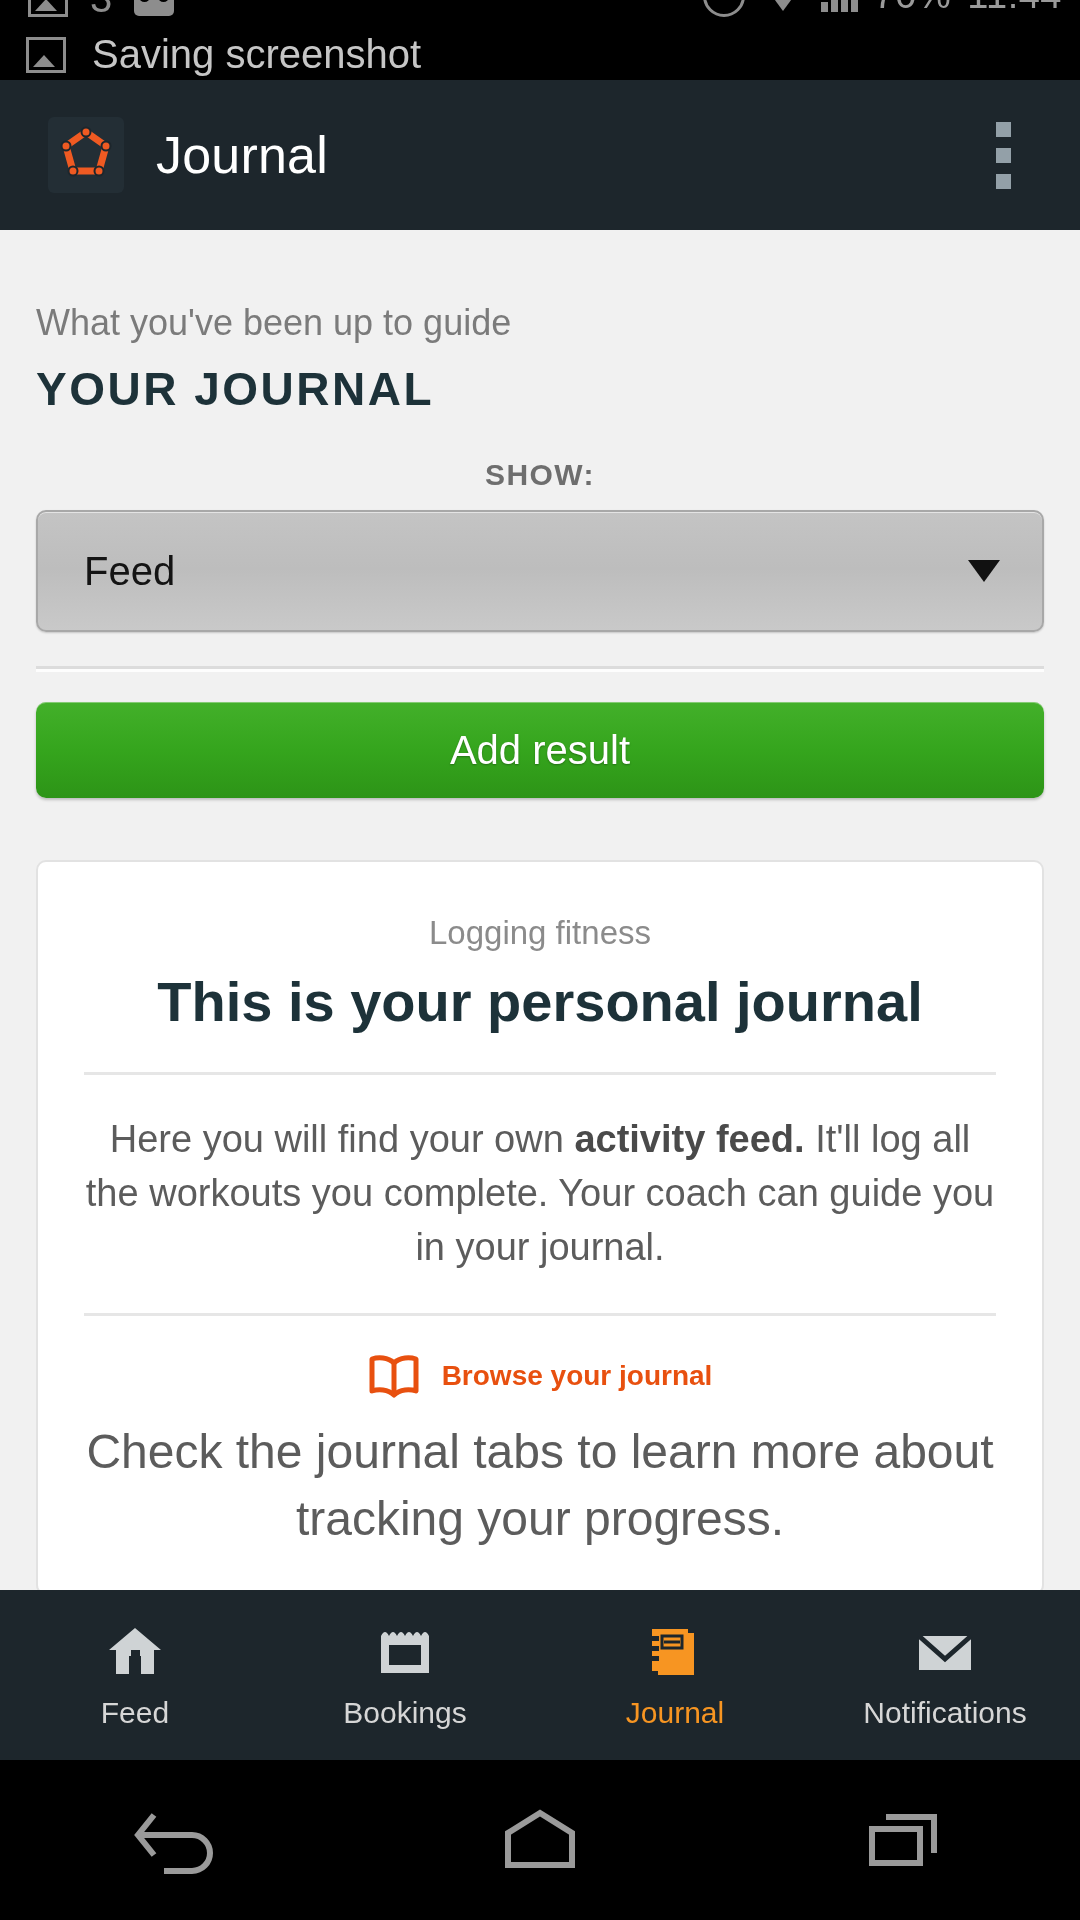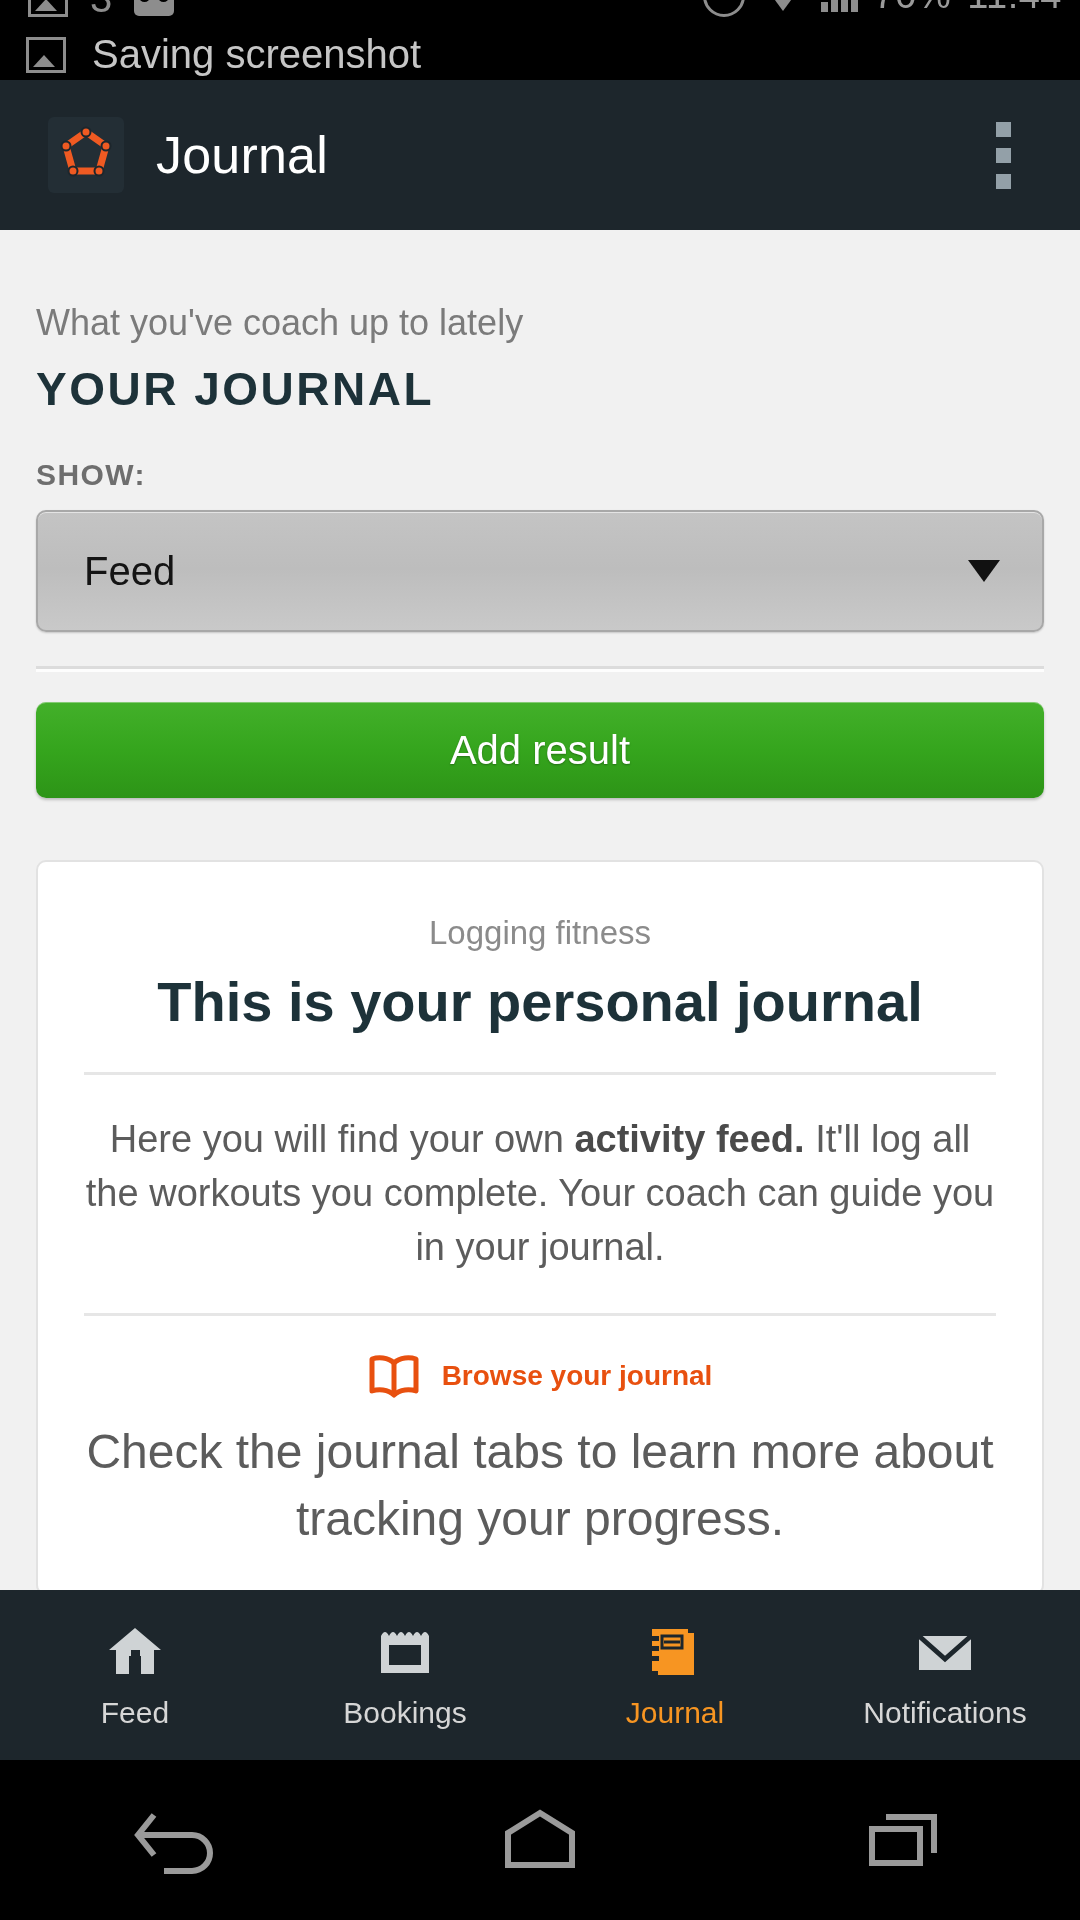--- a/index.html
+++ b/index.html
@@ -200,20 +200,21 @@
     letter-spacing: 2.5px;
     font-family: "Liberation Sans", sans-serif;
   }
   .show-label {
     margin-top: 42px;
     font-size: 30px;
     font-weight: bold;
     color: #6e6e6e;
     letter-spacing: 1.4px;
     font-family: "Liberation Sans", sans-serif;
+    text-align: center;
   }
 
   .select-wrap {
     margin-top: 18px;
     position: relative;
     height: 118px;
     border-radius: 10px;
     border: 2px solid #a8a8a8;
     background: linear-gradient(to bottom, #c4c4c4 0%, #bdbdbd 48%, #c9c9c9 100%);
     box-shadow: inset 0 1px 0 rgba(255,255,255,0.55), 0 1px 2px rgba(0,0,0,0.18);
@@ -417,21 +418,21 @@
     <div class="overflow-menu">
       <span></span>
         <span></span>
         <span></span>
     </div>
   </div>
 
   <div class="content">
     <div class="pad">
 
-      <div class="kicker">What you've coach up to lately</div>
+      <div class="kicker">What you've been up to guide</div>
       <div class="page-title">YOUR JOURNAL</div>
 
       <div class="show-label">SHOW:</div>
 
       <div class="select-wrap">
         <span class="select-value">Feed</span>
         <span class="select-caret"></span>
       </div>
 
       <hr class="rule">

